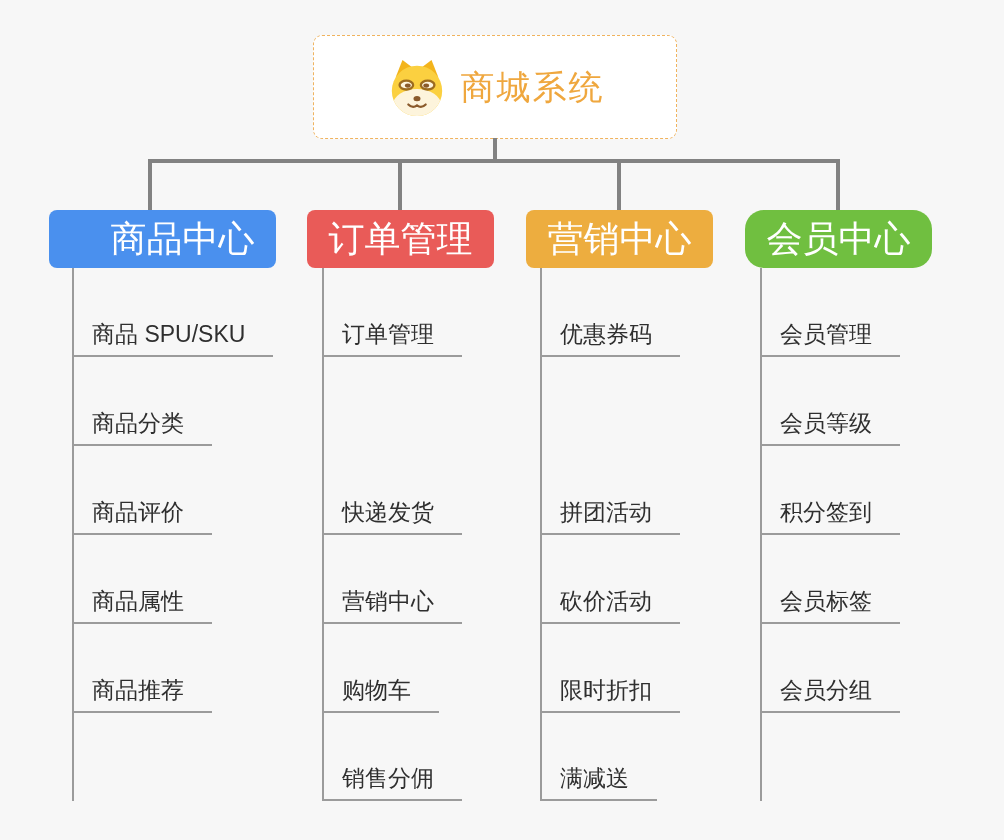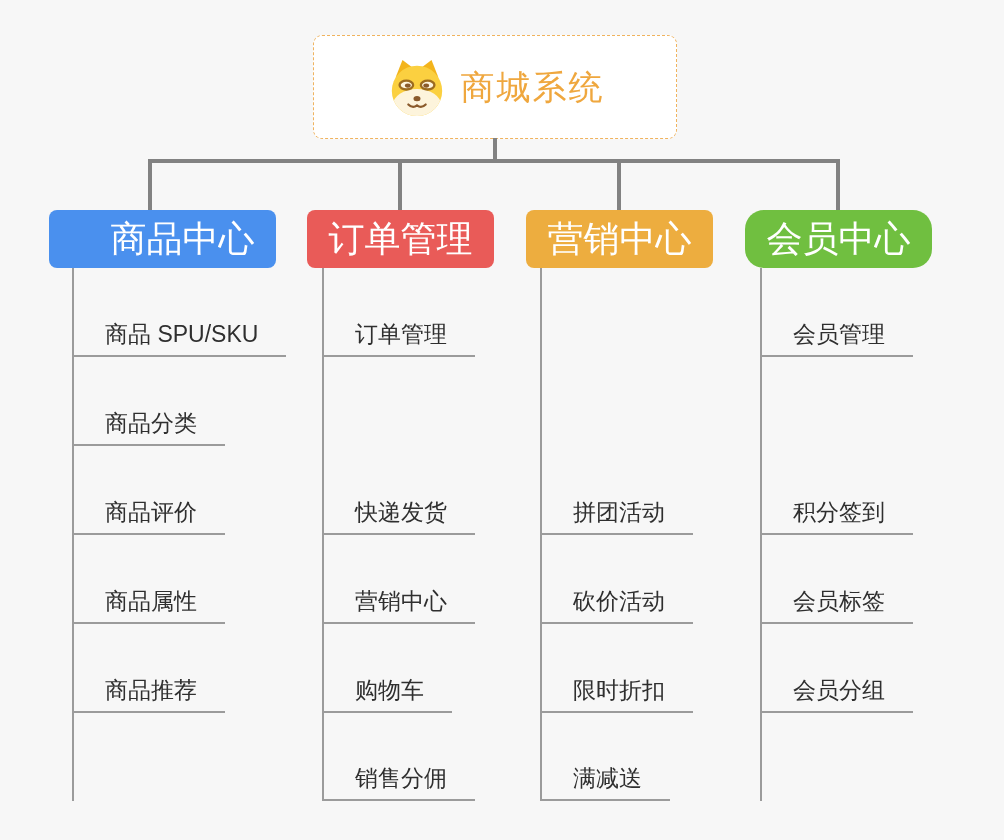--- a/index.html
+++ b/index.html
@@ -77,21 +77,21 @@
   }
   .branch-tree.t0 { left: 72px; }
   .branch-tree.t1 { left: 322px; }
   .branch-tree.t2 { left: 540px; }
   .branch-tree.t3 { left: 760px; }
 
   .leaf {
     position: absolute;
     left: 0;
     width: fit-content;
-    padding: 0 28px 6px 33px;
+    padding: 0 28px 6px 20px;
     border-bottom: 2px solid var(--c-line, #9B9B9B);
     font-size: 23px;
     line-height: 30px;
     color: var(--c-text, #2F2F2F);
     white-space: nowrap;
   }
   .leaf.r0 { top: 51px; }
   .leaf.r1 { top: 140px; }
   .leaf.r2 { top: 229px; }
   .leaf.r3 { top: 318px; }
@@ -147,27 +147,29 @@
     <div class="trunk"></div>
     <div class="leaf r0">订单管理</div>
     <div class="leaf r2">快递发货</div>
     <div class="leaf r3">营销中心</div>
     <div class="leaf r4">购物车</div>
     <div class="leaf r5">销售分佣</div>
   </div>
 
   <div class="branch-tree t2">
     <div class="trunk"></div>
+    <div class="leaf r0">优惠券码</div>
     <div class="leaf r2">拼团活动</div>
     <div class="leaf r3">砍价活动</div>
     <div class="leaf r4">限时折扣</div>
     <div class="leaf r5">满减送</div>
   </div>
 
   <div class="branch-tree t3">
     <div class="trunk"></div>
     <div class="leaf r0">会员管理</div>
+    <div class="leaf r1">会员等级</div>
     <div class="leaf r2">积分签到</div>
     <div class="leaf r3">会员标签</div>
     <div class="leaf r4">会员分组</div>
   </div>
 
 </div>
 
 </body></html>

